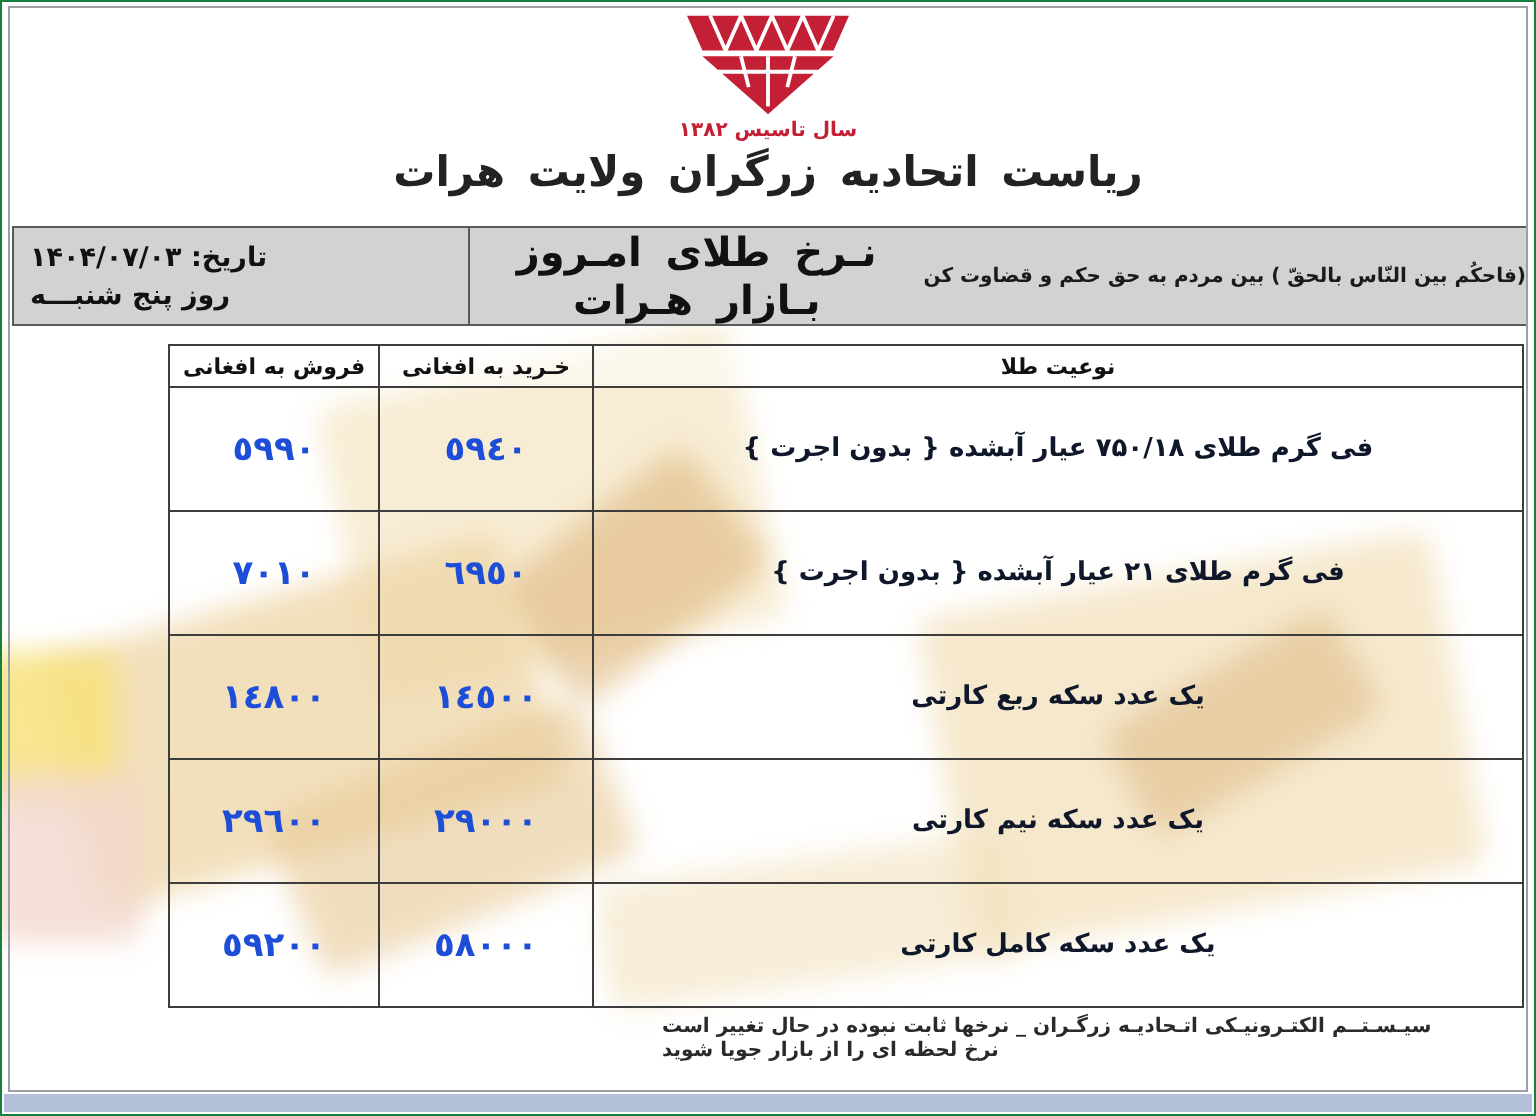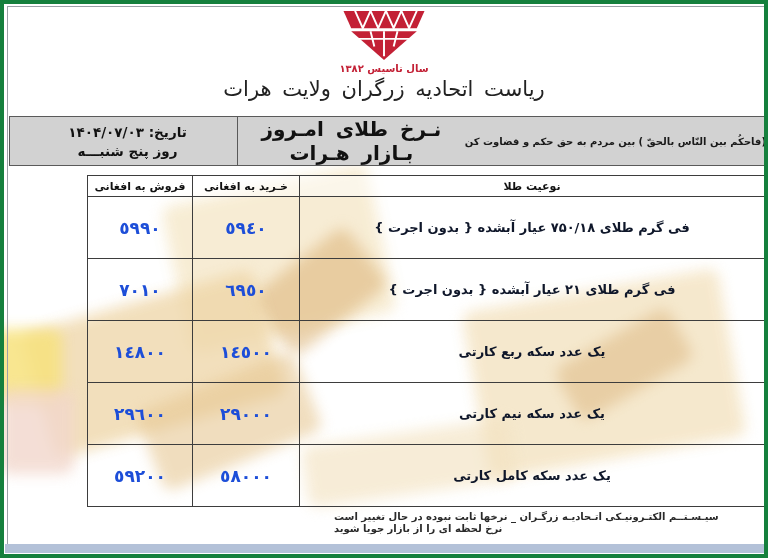--- a/index.html
+++ b/index.html
@@ -1,46 +1,46 @@
 <!DOCTYPE html>
 <html dir="rtl" lang="fa"><head>
 <meta charset="utf-8">
 <style>
   * { box-sizing: border-box; }
   body { margin: 0; background: #ffffff; font-family: "DejaVu Sans", sans-serif; }
-  .page { position: relative; width: 768px; height: 558px; background: #ffffff; overflow: hidden; border: 4px solid #15803d; }
+  .page { position: relative; width: 768px; height: 558px; background: #ffffff; overflow: hidden; border: 1px solid #15803d; }
 
   .frame { position: absolute; left: 3px; top: 2px; width: 760px; height: 543px; border: 1px solid #9aa0a6; pointer-events: none; z-index: 3; }
   .bottom-strip { position: absolute; left: 1px; bottom: 1px; width: 764px; height: 9px; background: #b3c1d8; z-index: 4; }
 
   
   .watermark { position: absolute; inset: 0; z-index: 0; }
   .wm { position: absolute; filter: blur(7px); border-radius: 10px; }
   .wm1 { left: 170px; top: 180px; width: 210px; height: 150px; background: #f7ecd2; opacity: .95; transform: rotate(-12deg); }
   .wm2 { left: 255px; top: 250px; width: 120px; height: 75px;  background: #dcb377; opacity: .55; transform: rotate(-38deg); }
   .wm3 { left: 30px;  top: 295px; width: 240px; height: 130px; background: #eed5a6; opacity: .75; transform: rotate(-16deg); }
   .wm4 { left: -12px; top: 325px; width: 70px;  height: 75px;  background: #f7e27d; opacity: .85; }
   .wm5 { left: 470px; top: 285px; width: 260px; height: 170px; background: #f5e6c8; opacity: .9;  transform: rotate(-10deg); }
   .wm6 { left: 555px; top: 330px; width: 130px; height: 60px;  background: #d9b075; opacity: .45; transform: rotate(-30deg); }
   .wm7 { left: -5px;  top: 385px; width: 75px;  height: 85px;  background: #f2d7cc; opacity: .8; }
   .wm8 { left: 140px; top: 375px; width: 170px; height: 85px;  background: #e7c894; opacity: .6;  transform: rotate(-22deg); }
   .wm9 { left: 300px; top: 428px; width: 210px; height: 62px;  background: #f3e3c2; opacity: .65; transform: rotate(-8deg); }
 
   .header-area { position: absolute; top: 4px; left: 0; width: 100%; text-align: center; z-index: 2; }
   .logo { display: block; margin: 0 auto; }
   .est { color: #c32035; font-size: 10px; font-weight: bold; margin-top: 1px; }
-  .org-title { margin: 3px 0 0; font-size: 21px; font-weight: normal; color: #222222; word-spacing: 4px; }
+  .org-title { margin: 3px 0 0; font-size: 21px; font-weight: bold; color: #222222; word-spacing: 4px; }
 
   .band { position: absolute; left: 5px; top: 112px; width: 758px; height: 50px; background: #d2d2d2;
           border: 1px solid #5a5a5a; display: flex; align-items: center; z-index: 2; }
   .quote { font-size: 10px; font-weight: bold; color: #1a1a1a; white-space: nowrap; }
   .band-title { flex: 1; text-align: center; font-size: 20px; font-weight: bold; color: #111111; word-spacing: 5px; }
   .date-cell { width: 228px; height: 100%; border-right: 1px solid #5a5a5a; display: flex; flex-direction: column;
                justify-content: center; gap: 3px; padding-left: 8px; text-align: left;
-               font-size: 13.5px; font-weight: bold; color: #111111; align-items: center; }
+               font-size: 13.5px; font-weight: bold; color: #111111; }
 
   table.price-table { position: absolute; left: 83px; top: 171px; width: 677px; border-collapse: collapse;
                       table-layout: fixed; z-index: 2; }
   .price-table th, .price-table td { border: 1px solid #3d3d3d; }
   .price-table thead th { height: 21px; font-size: 11px; font-weight: bold; color: #111111; background: rgba(255,255,255,.5); text-align: center; }
   .price-table tbody td { height: 62px; text-align: center; vertical-align: middle; }
   td.type { font-size: 13px; font-weight: bold; color: #0f172a; }
   td.num  { font-size: 17px;  font-weight: bold; color: #1d4ed8; }
 
   .footer { position: absolute; left: 330px; top: 507px; width: 432px; text-align: left; z-index: 2;

